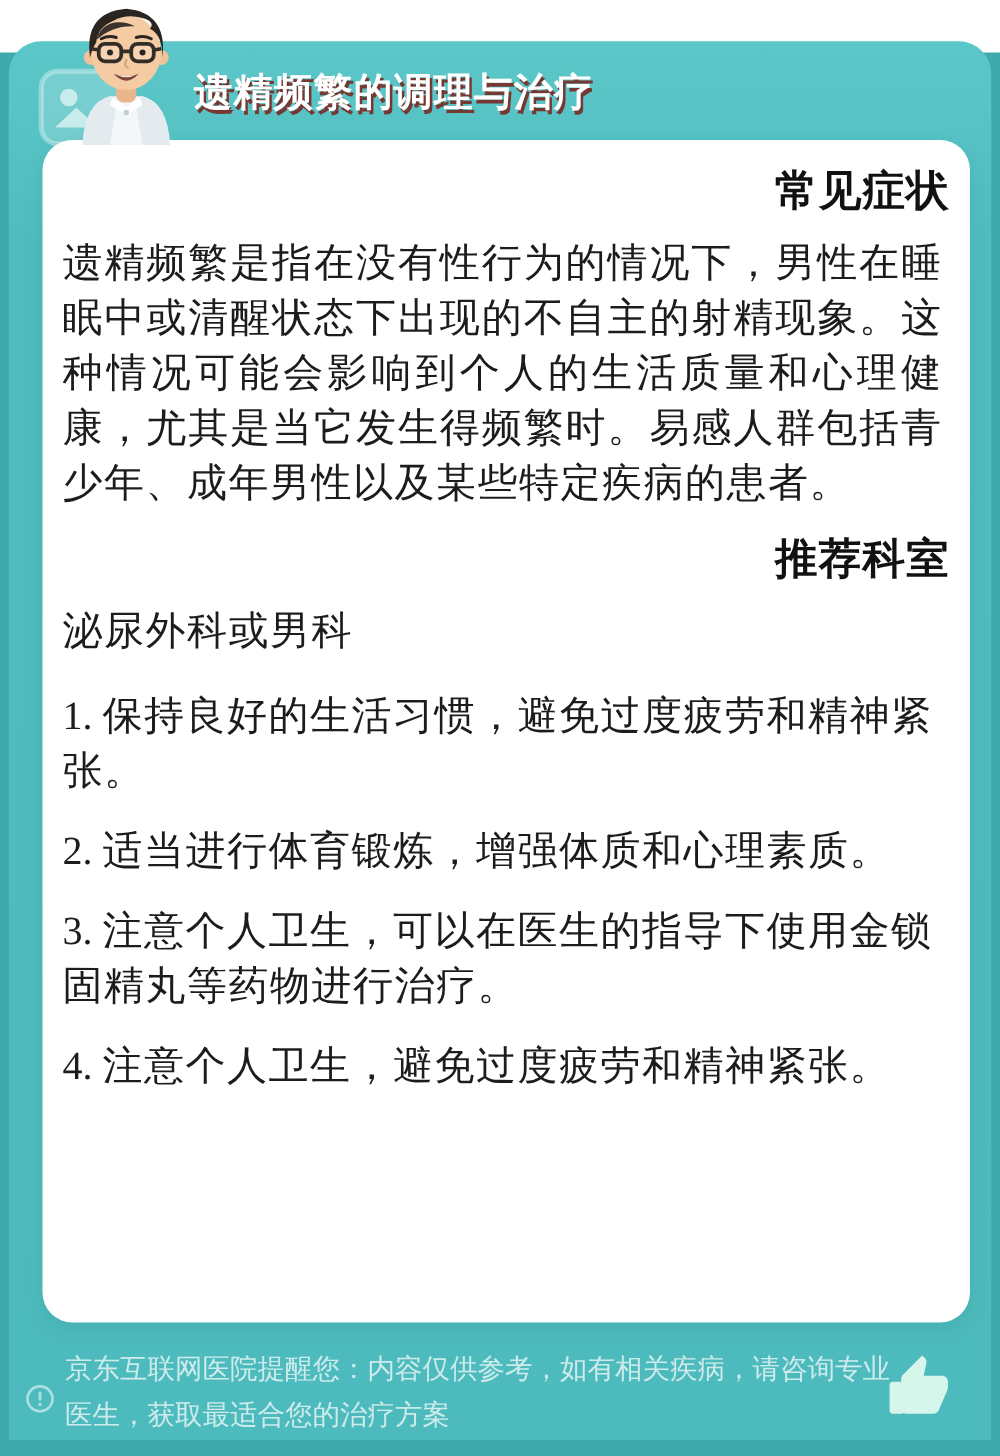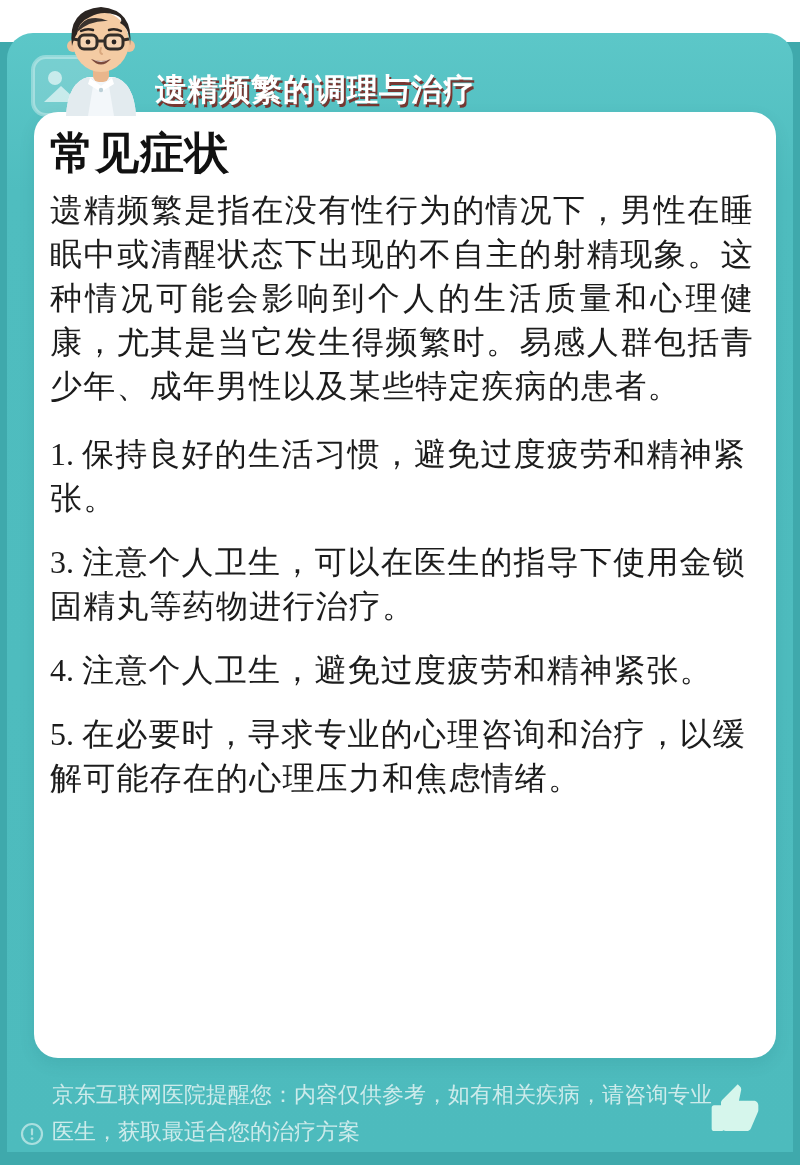--- a/index.html
+++ b/index.html
@@ -23,53 +23,52 @@
     position:absolute;left:23px;top:21px;width:68px;height:64px;
   }
   .avatar{
     position:absolute;left:50px;top:2px;width:102px;height:114px;z-index:5;
   }
   .page-title{
     position:absolute;left:148px;top:20px;
     font-size:31px;font-weight:bold;color:#ffffff;letter-spacing:1px;
     text-shadow:2px 3px 0 rgba(125,30,24,0.85);
     white-space:nowrap;
-    margin-top:16px;
   }
   
   .card{
     position:absolute;left:27px;top:79px;width:710px;height:914px;
     background:#ffffff;border-radius:24px;
     padding:14px 16px 18px 16px;
     box-shadow:0 6px 16px rgba(0,80,85,0.10);
     overflow:hidden;
   }
   .card h2{
-    margin:18px 0 4px 0;font-size:44px;line-height:42px;font-weight:bold;
-    color:#111111;letter-spacing:1px;
+    margin:18px 0 4px 0;font-size:34px;line-height:42px;font-weight:bold;
+    color:#111111;letter-spacing:1px;text-align:right;
   }
   .card h2.first{margin-top:6px;}
   .card p{
     margin:14px 6px 12px 0;font-size:32px;line-height:44px;color:#1c1c1c;
     letter-spacing:1.2px;text-align:justify;
   }
   .card ol{
     list-style:none;margin:24px 0 0 0;padding:0;
   }
   .card li{
     margin:16px 0 20px 0;font-size:32px;line-height:44px;color:#1c1c1c;
     letter-spacing:1.2px;
   }
   .card li .num{
     font-family:"Liberation Serif", serif;letter-spacing:0;margin-right:8px;
   }
   
   .footer{
     position:absolute;left:13px;top:1043px;width:740px;
-    display:flex;align-items:flex-end;z-index:3;
+    display:flex;align-items:center;z-index:3;
   }
   .info-icon{flex:0 0 auto;margin:16px 8px 0 0;}
   .disclaimer{
     width:676px;font-size:22px;line-height:37px;color:#cdebeb;
     letter-spacing:0;
   }
   .thumb-btn{
     position:absolute;left:700px;top:1049px;width:56px;height:56px;z-index:4;
     background:transparent;border:none;padding:0;cursor:pointer;
   }
@@ -88,26 +87,28 @@
       <path d="M14 48 L31 32 L44 44 L52 37 L57 48 Z" fill="rgba(255,255,255,0.6)"></path>
     </svg>
   </div>
 
   <div class="page-title">遗精频繁的调理与治疗</div>
 
   <div class="card">
     <h2 class="first">常见症状</h2>
     <p>遗精频繁是指在没有性行为的情况下，男性在睡眠中或清醒状态下出现的不自主的射精现象。这种情况可能会影响到个人的生活质量和心理健康，尤其是当它发生得频繁时。易感人群包括青少年、成年男性以及某些特定疾病的患者。</p>
 
+    <h2>推荐科室</h2>
+    <p>泌尿外科或男科</p>
 
     <ol>
       <li><span class="num">1.</span><span>保持良好的生活习惯，避免过度疲劳和精神紧张。</span></li>
+      <li><span class="num">2.</span><span>适当进行体育锻炼，增强体质和心理素质。</span></li>
       <li><span class="num">3.</span><span>注意个人卫生，可以在医生的指导下使用金锁固精丸等药物进行治疗。</span></li>
       <li><span class="num">4.</span><span>注意个人卫生，避免过度疲劳和精神紧张。</span></li>
-      <li><span class="num">5.</span><span>在必要时，寻求专业的心理咨询和治疗，以缓解可能存在的心理压力和焦虑情绪。</span></li>
     </ol>
   </div>
 
   <div class="footer">
     <span class="info-icon">
       <svg width="24" height="24" viewBox="0 0 24 24">
         <circle cx="12" cy="12" r="10" fill="none" stroke="#aadfdf" stroke-width="2.2"></circle>
         <rect x="10.9" y="6.2" width="2.2" height="7.2" rx="1.1" fill="#aadfdf"></rect>
         <circle cx="12" cy="16.6" r="1.4" fill="#aadfdf"></circle>
       </svg>

